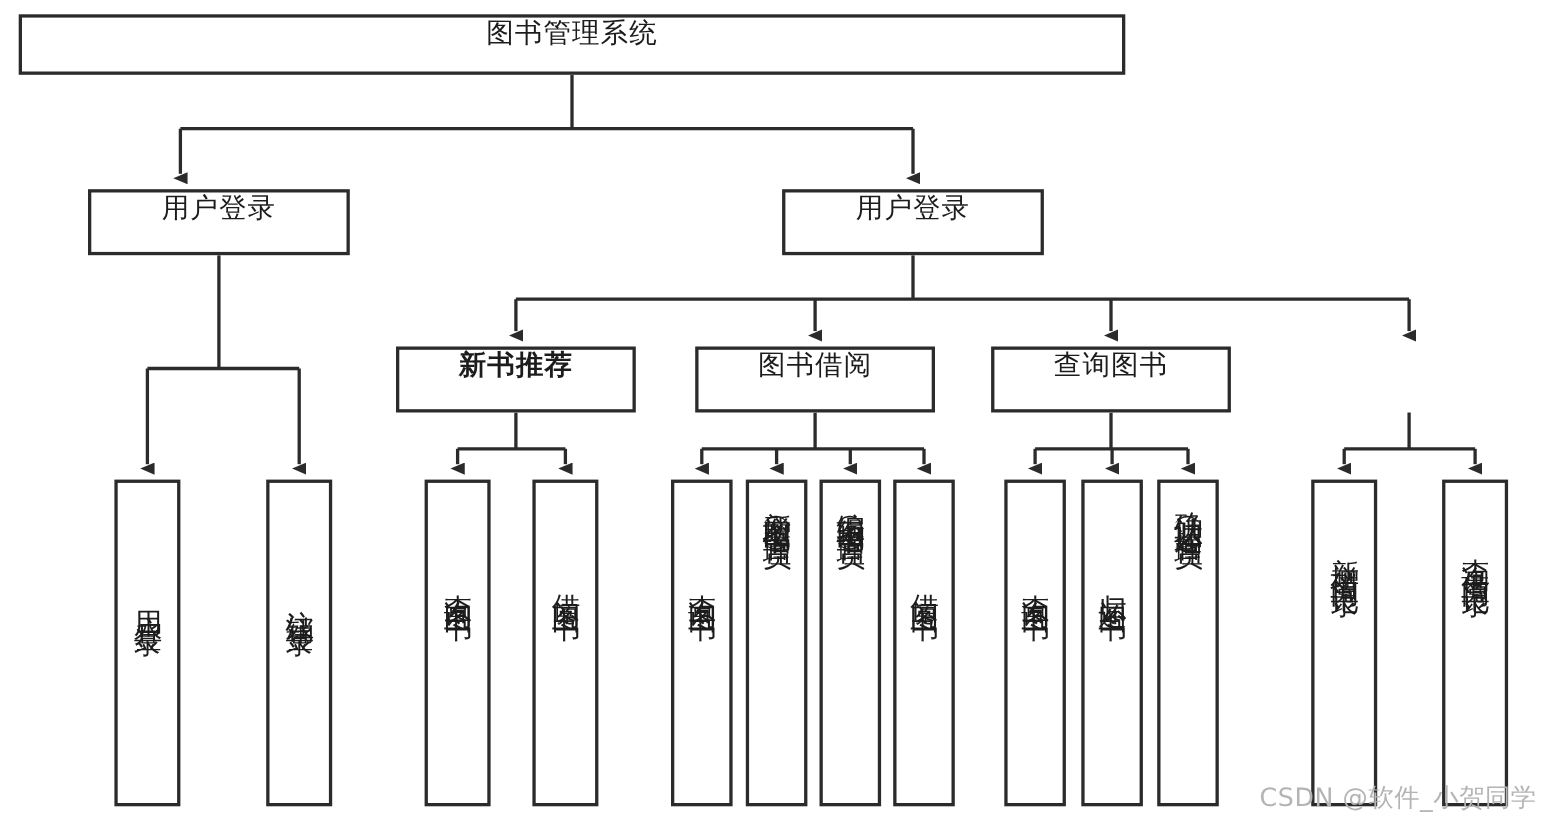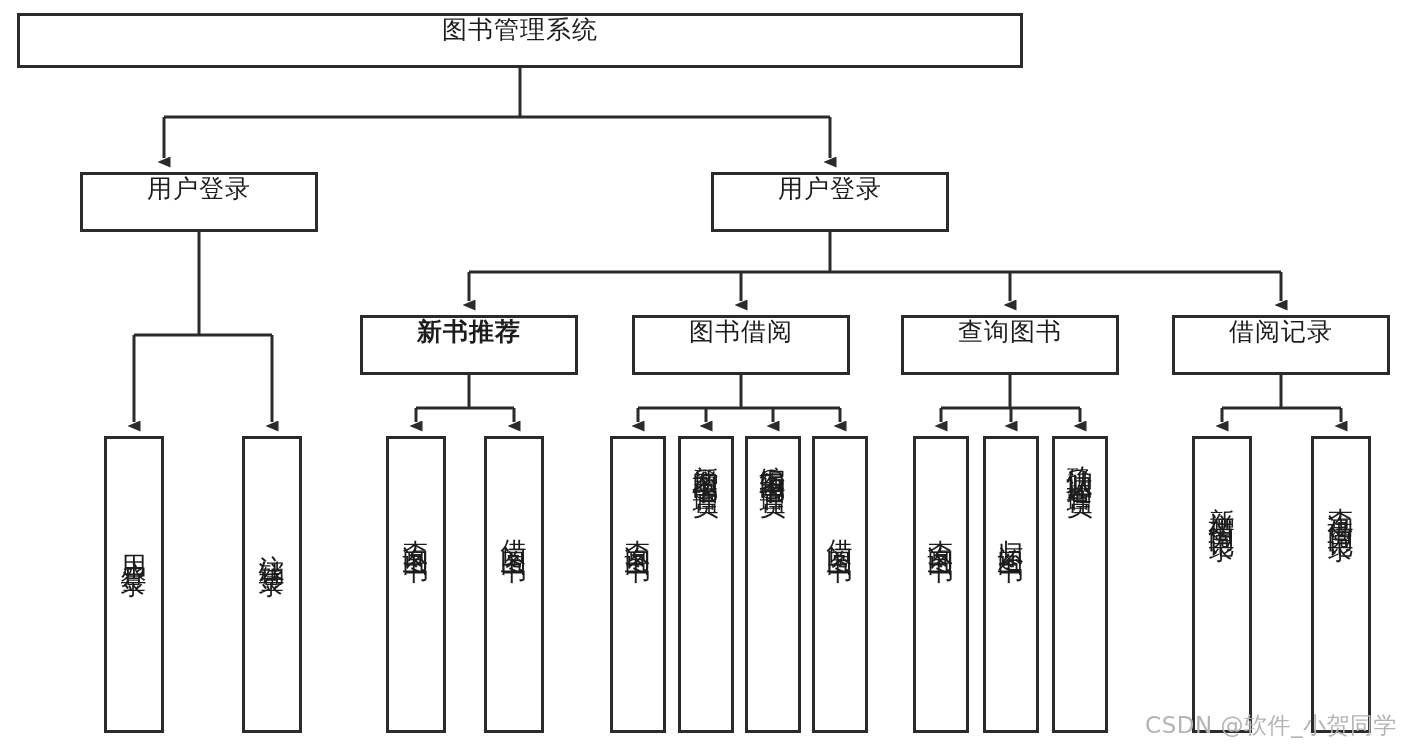--- a/index.html
+++ b/index.html
@@ -152,23 +152,20 @@
 
   <div class="node h" style="left: 360px; top: 315px; width: 218px; height: 60px; font-weight: bold;">
     <span class="node-label">新书推荐</span>
   </div>
   <div class="node h" style="left: 632px; top: 315px; width: 218px; height: 60px;">
     <span class="node-label">图书借阅</span>
   </div>
   <div class="node h" style="left: 901px; top: 315px; width: 218px; height: 60px;">
     <span class="node-label">查询图书</span>
   </div>
-  <div class="node h" style="left: 1172px; top: 315px; width: 218px; height: 60px;">
-    <span class="node-label">借阅记录</span>
-  </div>
 
   <div class="node v" style="left: 104px; top: 436px; width: 60px; height: 297px; padding-top: 95px;">
     <span class="node-label">用户登录</span>
   </div>
   <div class="node v" style="left: 242px; top: 436px; width: 60px; height: 297px; padding-top: 95px;">
     <span class="node-label">注销登录</span>
   </div>
   <div class="node v" style="left: 386px; top: 436px; width: 60px; height: 297px; padding-top: 80px;">
     <span class="node-label">查询图书</span>
   </div>

